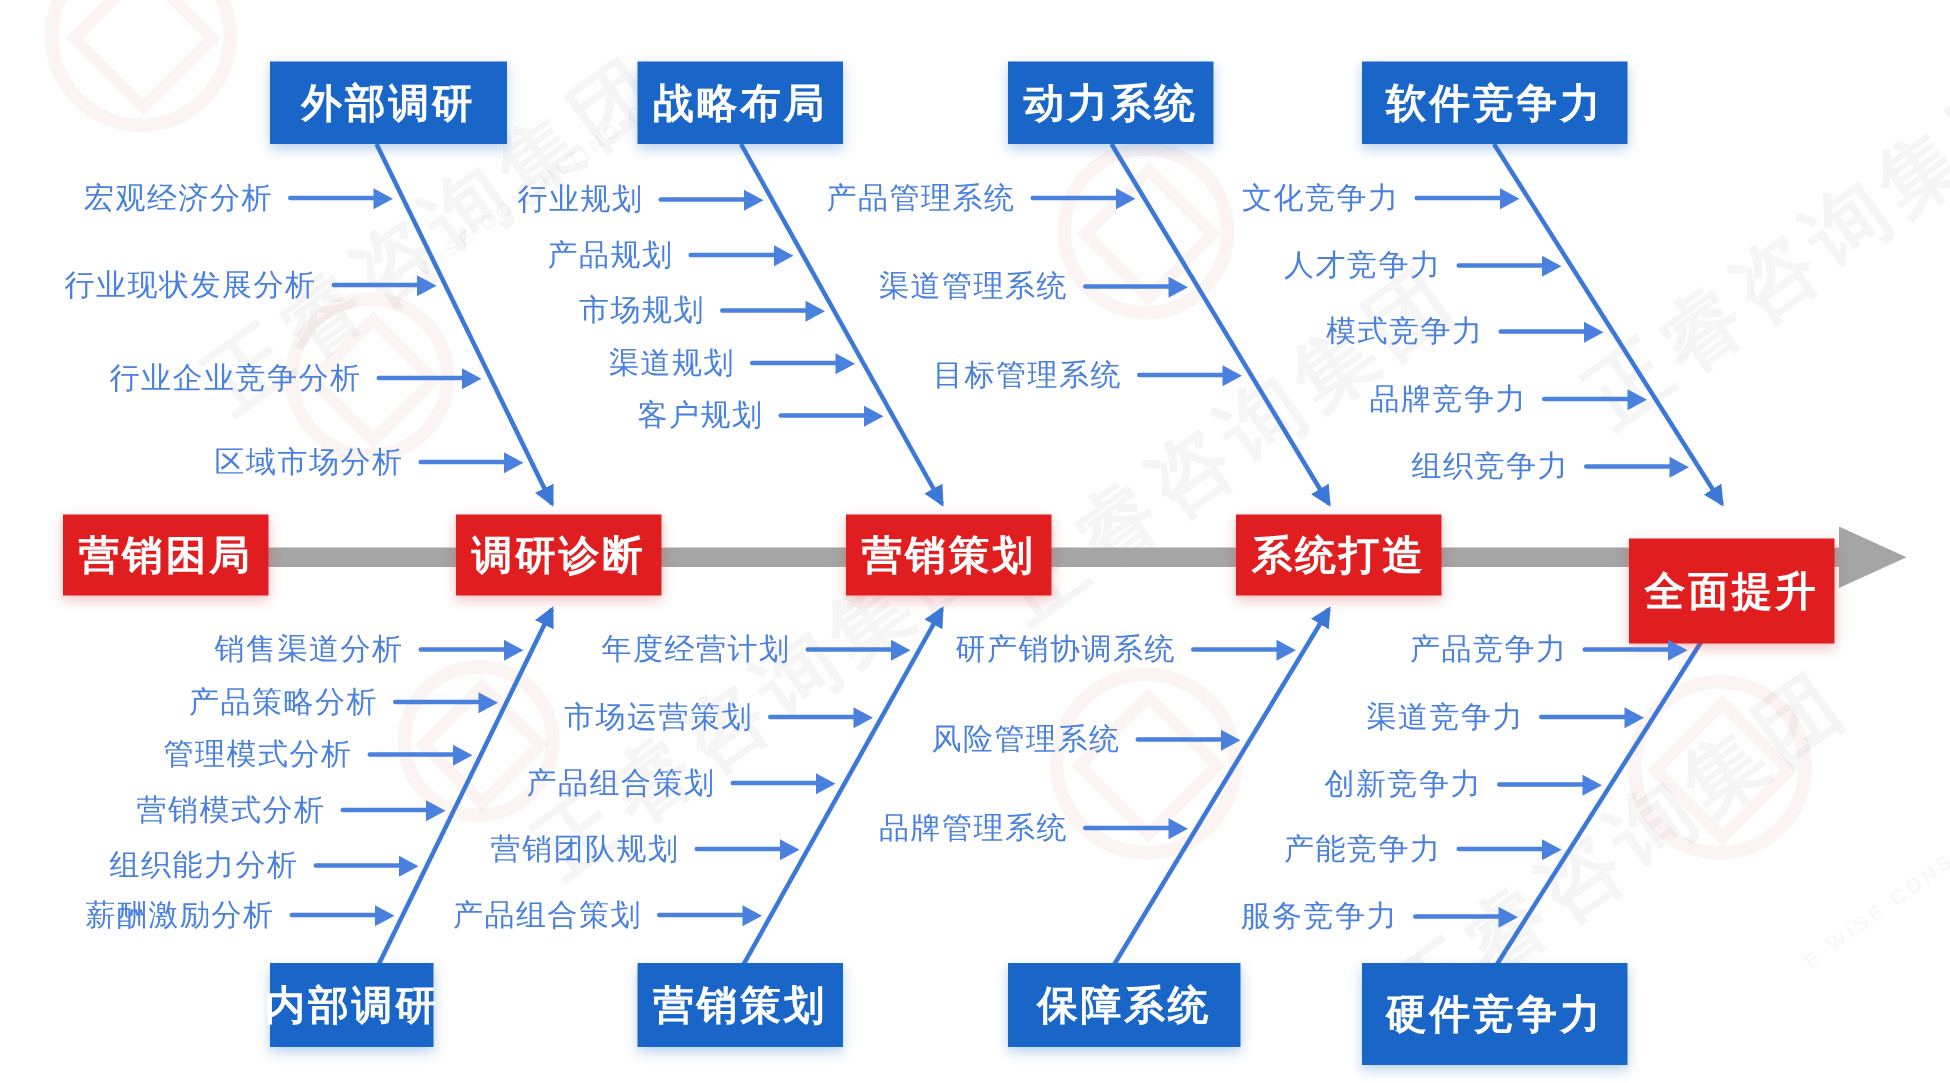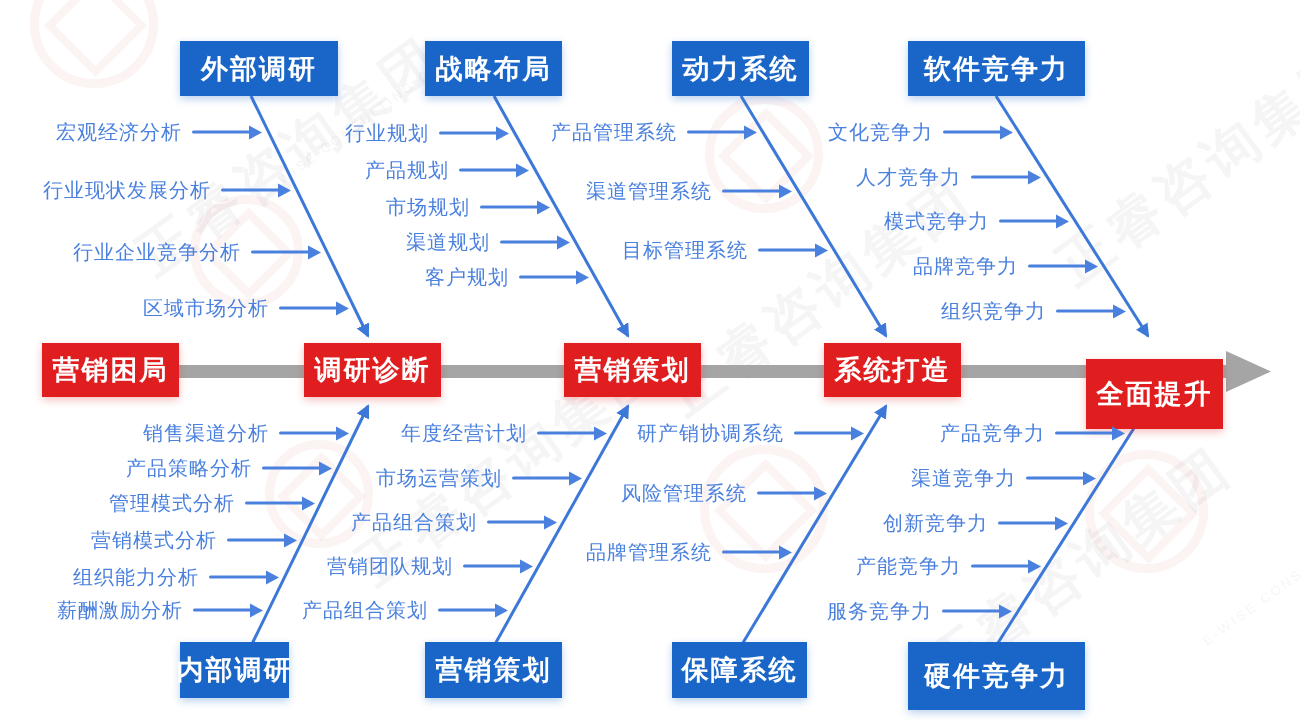--- a/index.html
+++ b/index.html
@@ -109,21 +109,21 @@
   <div class="box red" style="left:824px;top:343px;width:137px;height:54px">系统打造</div>
   <div class="box red" style="left:1086px;top:359px;width:137px;height:70px">全面提升</div>
 
   <div class="box blue" style="left:180px;top:41px;width:158px;height:55px">外部调研</div>
   <div class="box blue" style="left:425px;top:41px;width:137px;height:55px">战略布局</div>
   <div class="box blue" style="left:672px;top:41px;width:137px;height:55px">动力系统</div>
   <div class="box blue" style="left:908px;top:41px;width:177px;height:55px">软件竞争力</div>
 
   <div class="box blue" style="left:180px;top:642px;width:109px;height:56px">内部调研</div>
   <div class="box blue" style="left:425px;top:642px;width:137px;height:56px">营销策划</div>
-  <div class="box blue" style="left:672px;top:642px;width:135px;height:56px">保障系统</div>
+  <div class="box blue" style="left:672px;top:642px;width:155px;height:56px">保障系统</div>
   <div class="box blue" style="left:908px;top:642px;width:177px;height:68px">硬件竞争力</div>
 
   <div class="bone" style="right:1038px;top:132px">
       <span>宏观经济分析</span>
       <span class="arrow"></span>
     </div>
   <div class="bone" style="right:1009px;top:190px">
       <span>行业现状发展分析</span>
       <span class="arrow"></span>
     </div>

